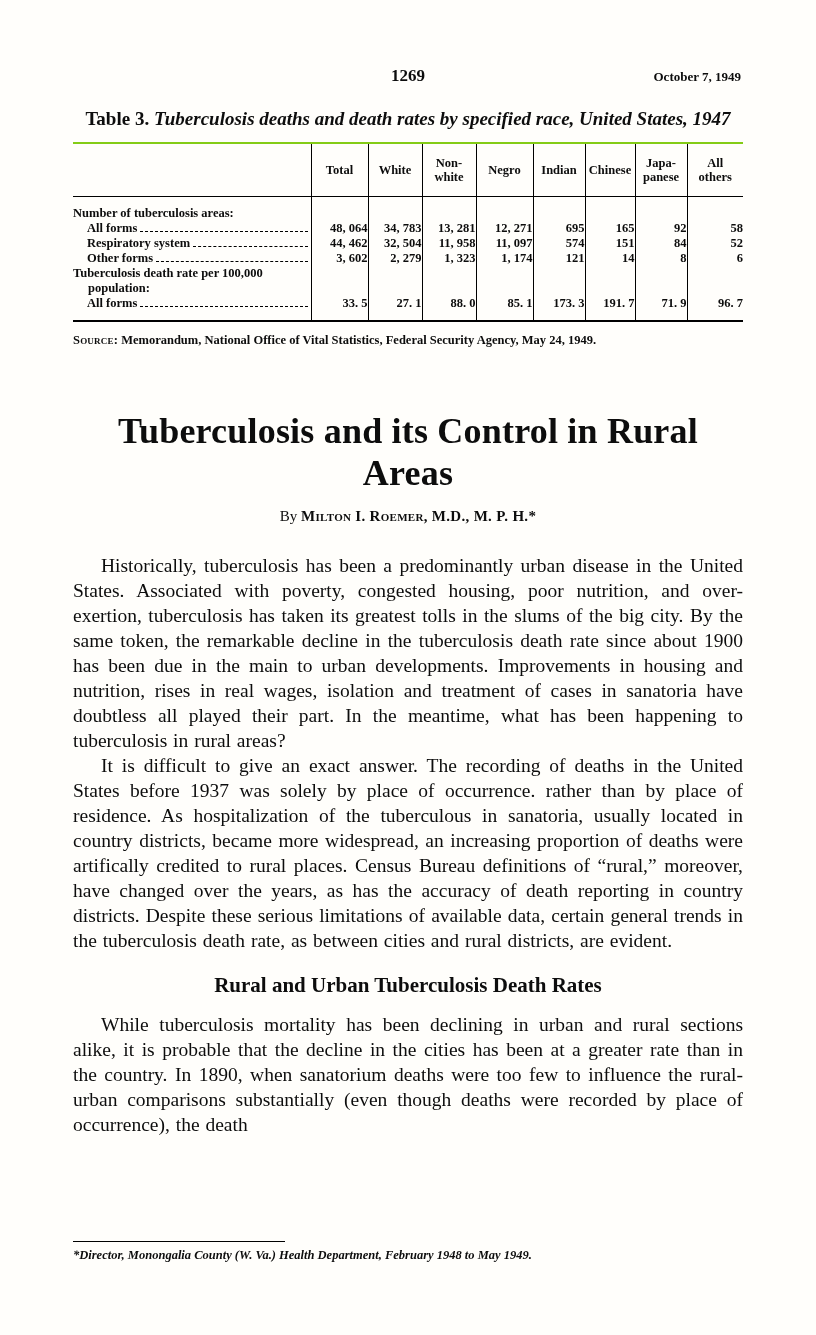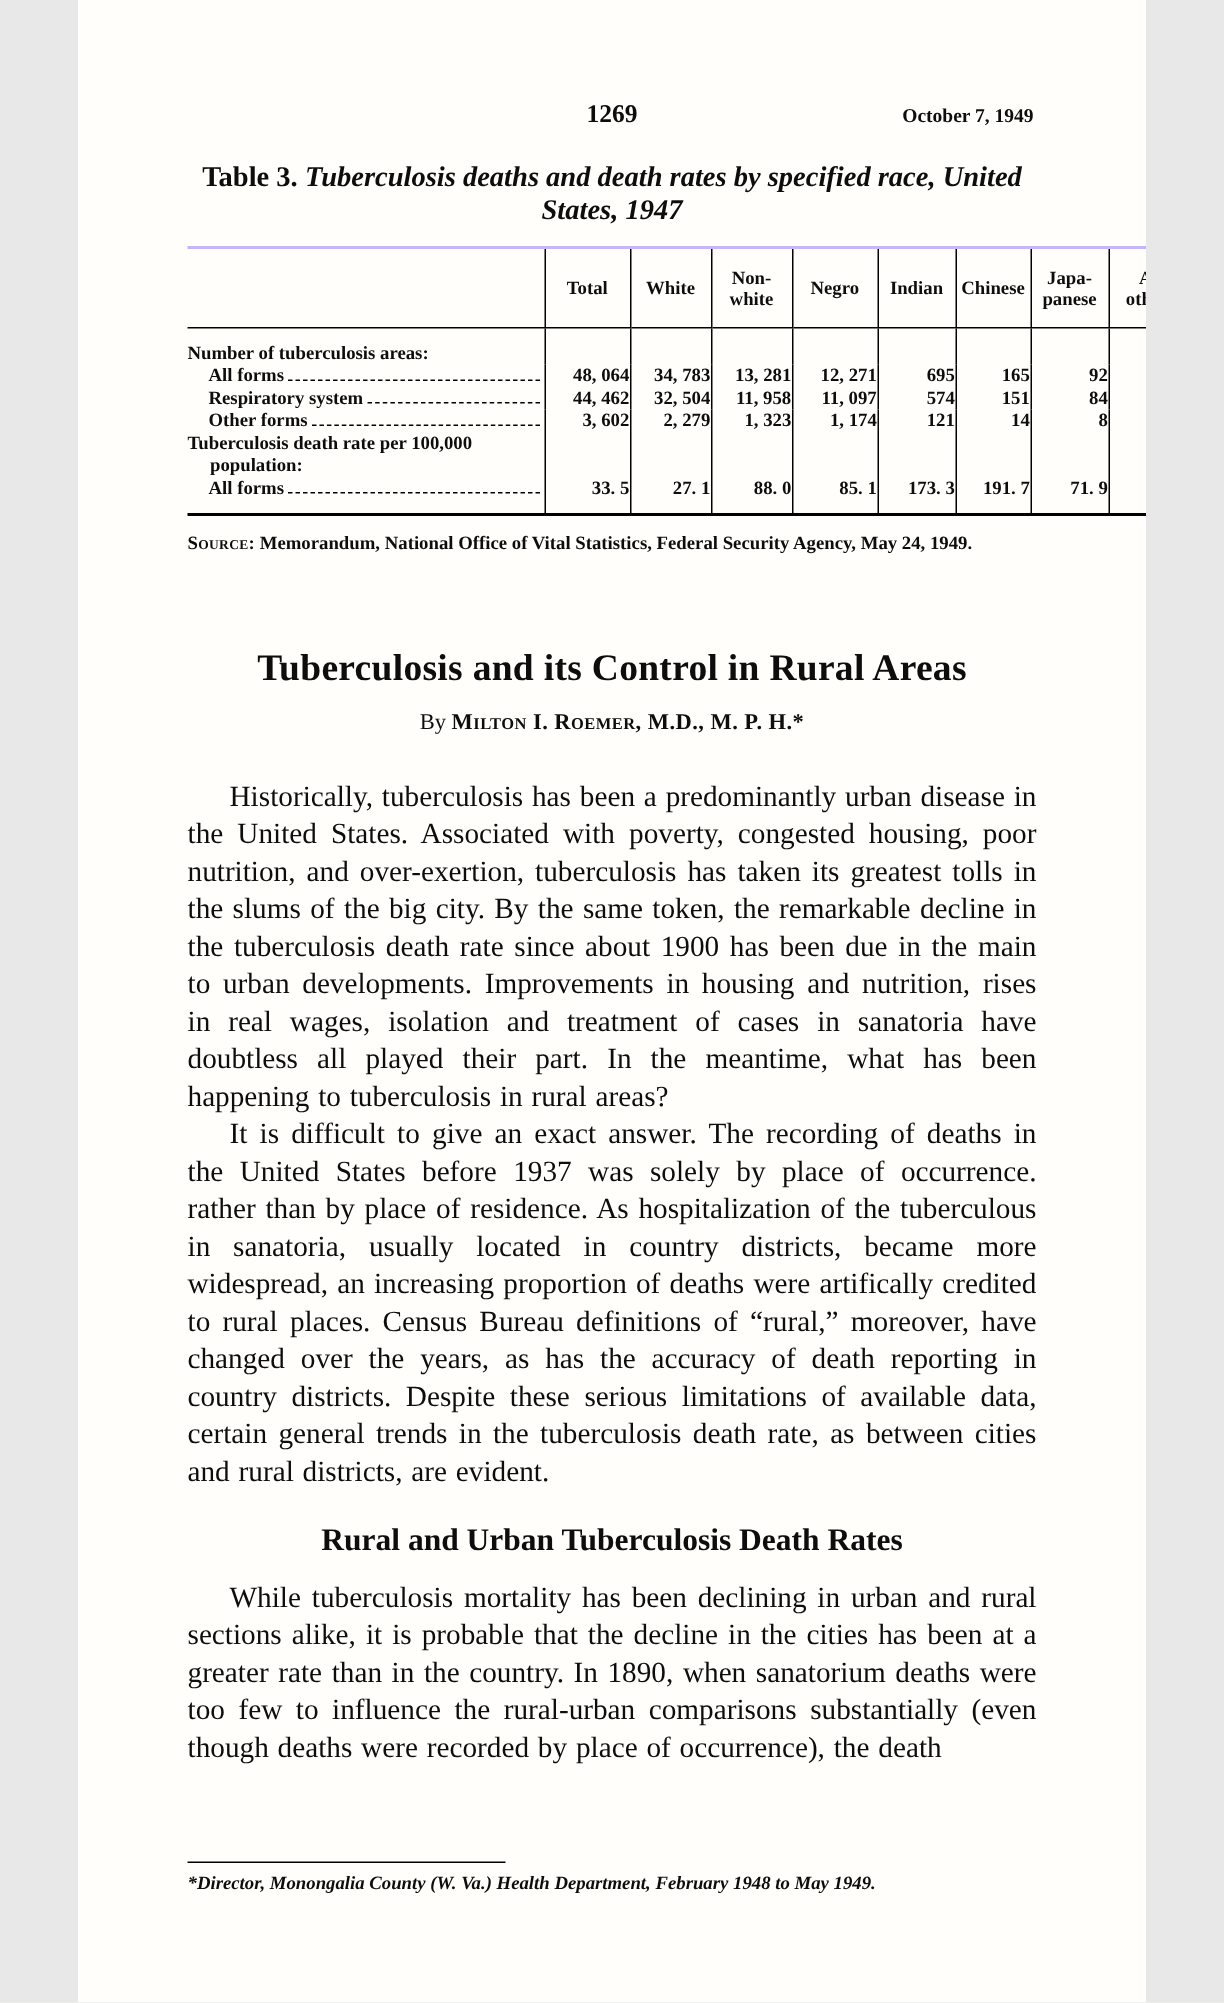--- a/index.html
+++ b/index.html
@@ -1,18 +1,18 @@
 <!DOCTYPE html>
 <html><head>
 <meta charset="utf-8">
 <style>
   html, body { margin: 0; padding: 0; background: #e8e8e8; }
   .page {
     position: relative;
-    width: 712px; height: 1335px;
+    width: 816px; height: 1335px;
     margin: 0 auto;
     background: #fffefb;
     color: #0d0d0d;
     font-family: "Liberation Serif", serif;
     box-sizing: border-box;
     padding: 66px 73px 0 73px;
     overflow: hidden;
   }
   
   .runhead { position: relative; height: 22px; }
@@ -25,21 +25,21 @@
     font-weight: bold; font-size: 13px;
   }
   
   .tcaption { text-align: center; margin-top: 20px; font-size: 19px; }
   .tcaption .cap-label { font-weight: bold; }
   .tcaption .cap-title { font-weight: bold; font-style: italic; }
   
   table.stat {
     width: 100%; margin-top: 12px;
     border-collapse: collapse; table-layout: fixed;
-    border-top: 2px solid #c4b5fd; border-bottom: 2.5px solid #000;
+    border-top: 2px solid #84cc16; border-bottom: 2.5px solid #000;
     font-size: 12.5px; font-weight: bold; line-height: 15px;
   }
   table.stat th, table.stat td { padding: 0; vertical-align: bottom; }
   table.stat thead th {
     border-bottom: 1px solid #000;
     height: 52px; vertical-align: middle; text-align: center;
     white-space: pre-line; font-size: 12.5px; line-height: 14px;
   }
   table.stat thead th + th, table.stat td.val { border-left: 1px solid #000; }
   td.stub { text-align: left; }
@@ -49,21 +49,21 @@
   .leader { flex: 1; border-bottom: 1.5px dashed #000; margin: 0 3px 3px 3px; min-width: 10px; }
   td.val { text-align: right; padding-right: 5px; }
   table.stat tbody tr:first-child td { padding-top: 9px; }
   table.stat tbody tr:last-child td { padding-bottom: 9px; }
   
   .source { margin-top: 11px; font-size: 12.5px; font-weight: bold; }
   .source .sc { font-variant: small-caps; letter-spacing: .2px; }
   
   h1.article-title {
     margin: 62px 0 0 0; text-align: center;
-    font-size: 25px; font-weight: bold; letter-spacing: .2px;
+    font-size: 36px; font-weight: bold; letter-spacing: .2px;
   }
   .byline { margin-top: 14px; text-align: center; font-size: 15px; }
   .byline .name { font-variant: small-caps; font-weight: bold; letter-spacing: .3px; }
   .bodytext { margin-top: 28px; }
   .bodytext p {
     margin: 0; font-size: 19.5px; line-height: 25px;
     text-align: justify; text-indent: 28px;
     word-spacing: 1px;
   }
   h2.section-heading {

